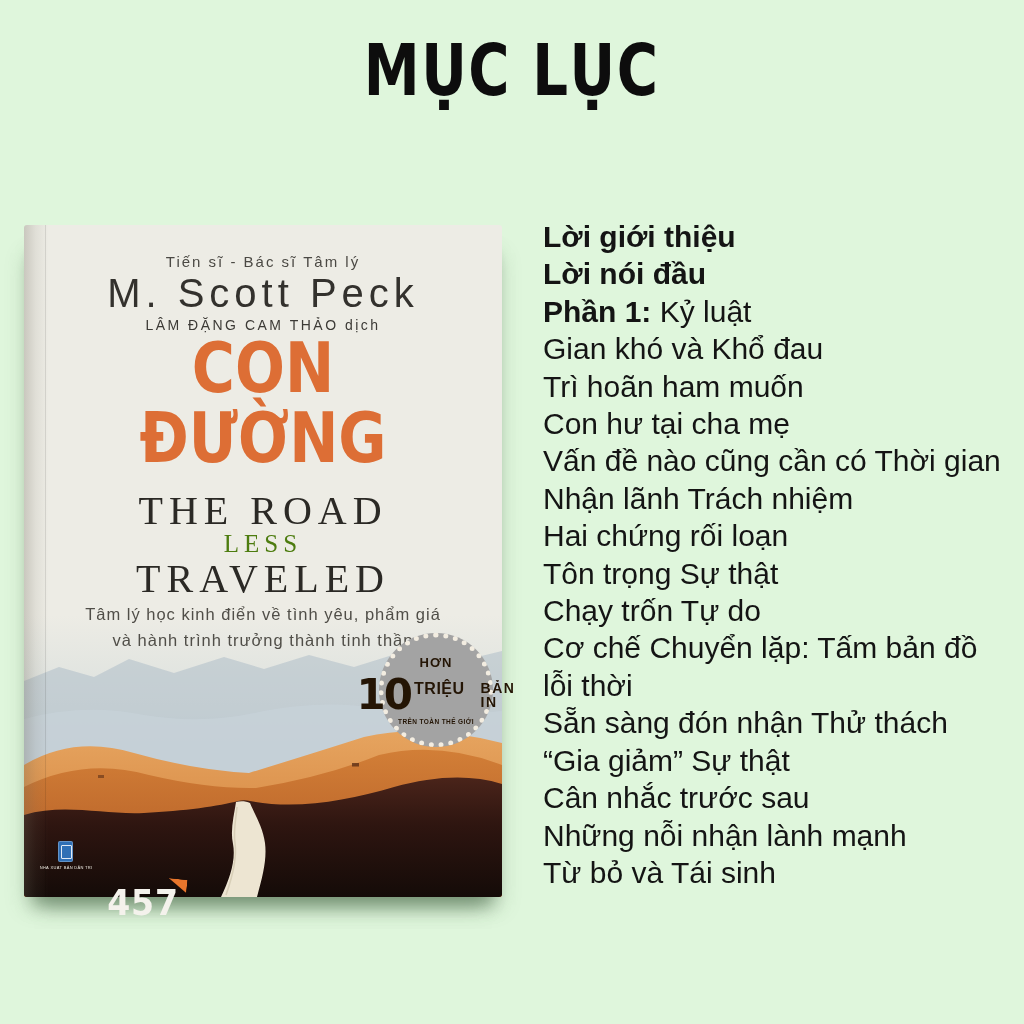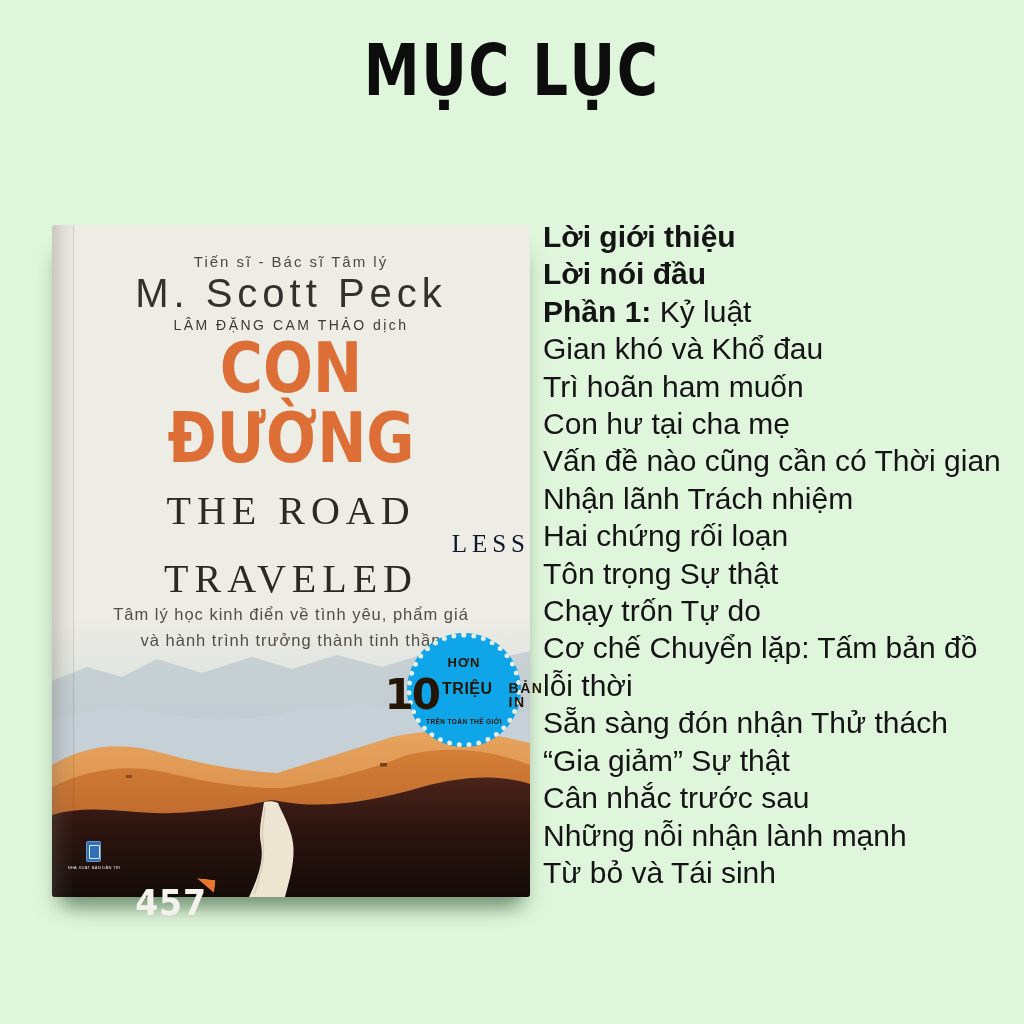--- a/index.html
+++ b/index.html
@@ -4,46 +4,46 @@
 <style>
   html,body{margin:0;padding:0;}
   .stage{position:relative;width:1024px;height:1024px;background:#DFF6DC;overflow:hidden;
          font-family:"Liberation Sans",sans-serif;}
   
   .heading-wrap{position:absolute;top:34px;left:0;right:0;text-align:center;z-index:2;}
   .heading{display:inline-block;font-family:"DejaVu Sans",sans-serif;font-weight:bold;
            font-size:72px;letter-spacing:2px;color:#0D0D0D;transform:scaleX(0.78);
            transform-origin:center;line-height:1.0;}
   
-  .book{position:absolute;left:52px;top:225px;width:478px;height:672px;background:#EDECE5;
+  .book{position:absolute;left:24px;top:225px;width:478px;height:672px;background:#EDECE5;
         border-radius:3px;box-shadow:0 18px 16px -10px rgba(90,120,90,.55),
         -8px 20px 20px -12px rgba(90,120,90,.35),8px 20px 20px -12px rgba(90,120,90,.35);}
   .spine{position:absolute;left:0;top:0;bottom:0;width:26px;z-index:6;pointer-events:none;
          background:linear-gradient(90deg,rgba(110,105,90,.28),rgba(110,105,90,.10) 45%,rgba(110,105,90,0) 95%);
          border-radius:3px 0 0 3px;}
   .spine::after{content:"";position:absolute;left:21px;top:0;bottom:0;width:1px;background:rgba(0,0,0,.10);}
   .cover-text{position:absolute;left:0;width:100%;text-align:center;z-index:3;}
   .credential{top:28px;font-size:15px;letter-spacing:2px;color:#4B4944;}
   .author{top:46px;font-size:40px;letter-spacing:5px;color:#33312D;}
   .translator{top:92px;font-size:14px;letter-spacing:2.5px;color:#3C3A36;}
   .vn1{top:108px;}
   .vn2{top:188px;}
   .vn1 span,.vn2 span{display:inline-block;font-family:"DejaVu Sans",sans-serif;font-weight:bold;
         color:#DD6E35;transform:scaleX(0.84);transform-origin:center;line-height:1;}
   .vn1 span{font-size:70px;}
   .vn2 span{font-size:49px;}
   .en1{top:262px;font-family:"Liberation Serif",serif;font-size:40px;letter-spacing:6px;color:#2B2925;}
-  .en2{top:305px;font-family:"Liberation Serif",serif;font-size:25px;letter-spacing:5px;color:#0f172a;text-align:right;}
+  .en2{top:305px;font-family:"Liberation Serif",serif;font-size:25px;letter-spacing:5px;color:#4d7c0f;}
   .en3{top:330px;font-family:"Liberation Serif",serif;font-size:40px;letter-spacing:6px;color:#2B2925;}
   .subtitle{top:377px;font-size:16.5px;letter-spacing:1px;line-height:1.55;color:#504E48;text-align:center;}
   
   .art{position:absolute;left:0;bottom:0;width:478px;height:282px;z-index:1;border-radius:0 0 3px 3px;}
   
   .badge{position:absolute;left:355px;top:408px;width:114px;height:114px;border-radius:50%;
-         background:#0ea5e9;border:5px dotted rgba(250,243,230,.92);box-sizing:border-box;z-index:4;
+         background:#a3a3a3;border:5px dotted rgba(250,243,230,.92);box-sizing:border-box;z-index:4;
          display:flex;flex-direction:column;align-items:center;justify-content:center;color:#241505;}
   .b-hon{font-size:13px;font-weight:bold;letter-spacing:1px;}
   .b-row{display:flex;align-items:center;margin-top:7px;}
   .b-num{font-family:"DejaVu Sans",sans-serif;font-size:42px;font-weight:bold;line-height:.88;letter-spacing:-2px;}
   .b-units{display:flex;flex-direction:row;margin-left:3px;text-align:left;gap:16px;}
   .b-u1{font-size:16px;font-weight:bold;letter-spacing:.5px;line-height:1.05;}
   .b-u2{font-size:14px;font-weight:bold;letter-spacing:1.5px;line-height:1.05;}
   .b-foot{font-size:6.5px;font-weight:bold;letter-spacing:.4px;margin-top:4px;}
   
   .pub-logo{position:absolute;left:34px;top:616px;width:15px;height:21px;background:#2F6FB5;

